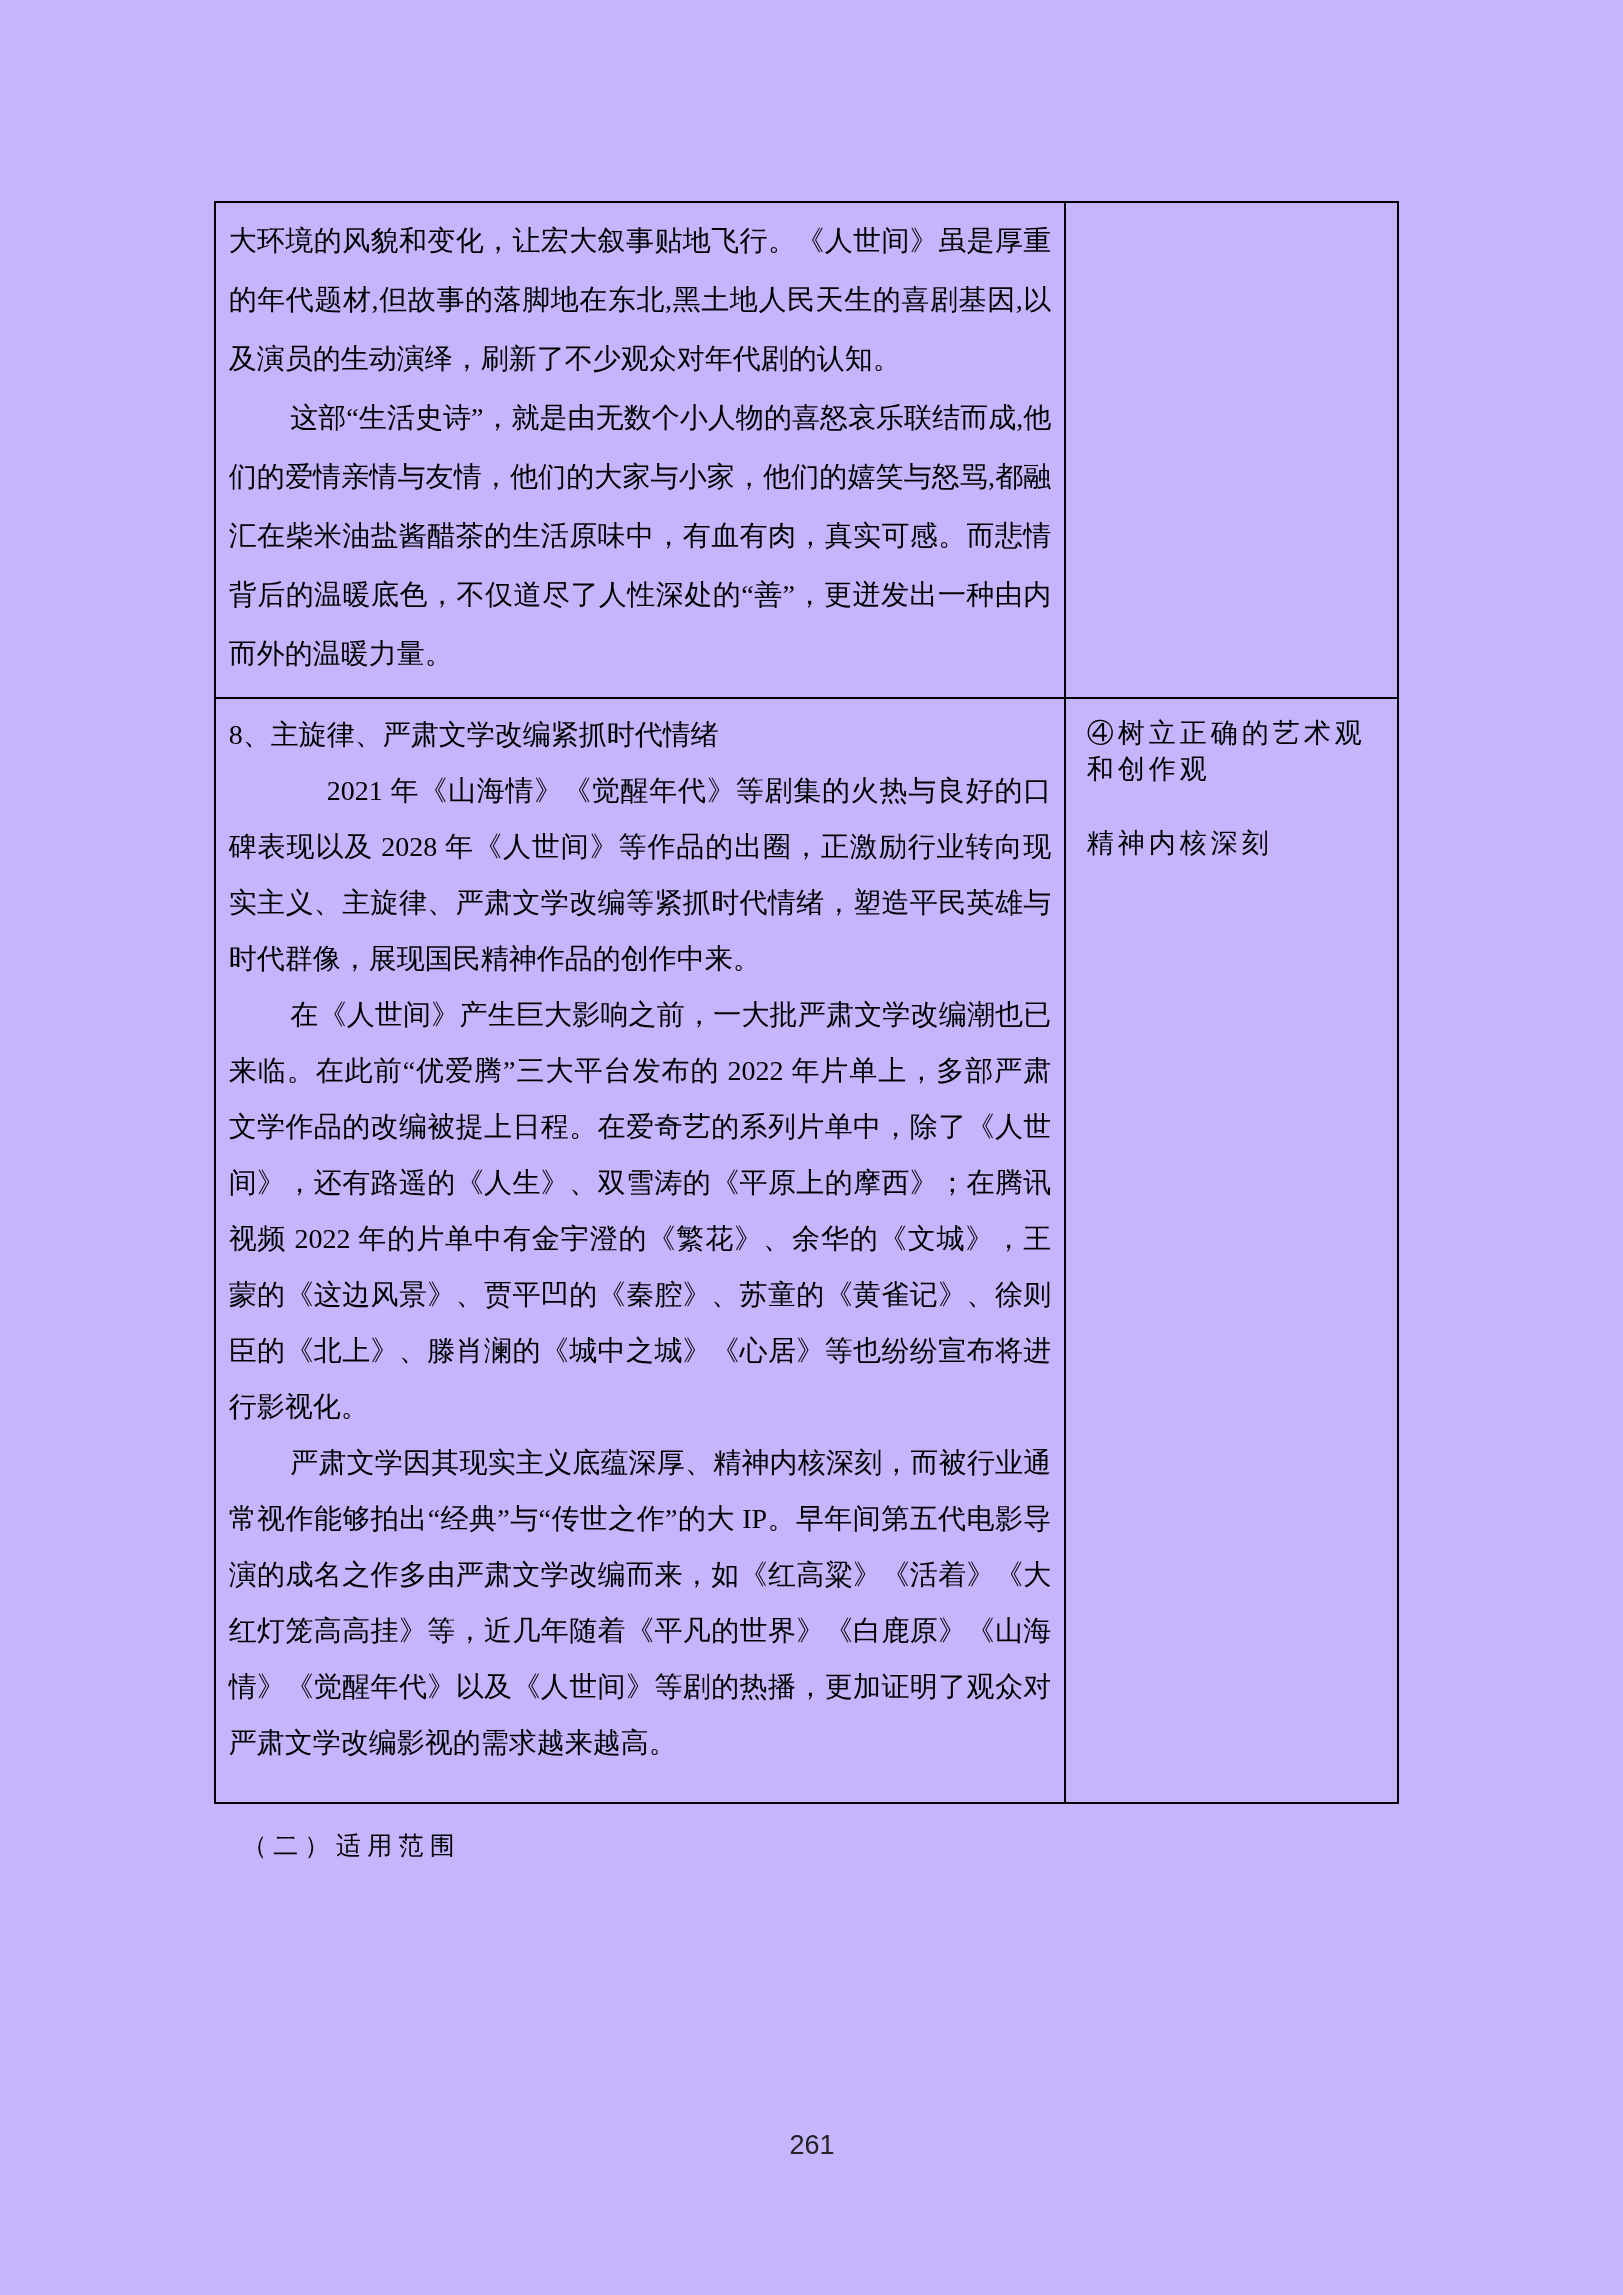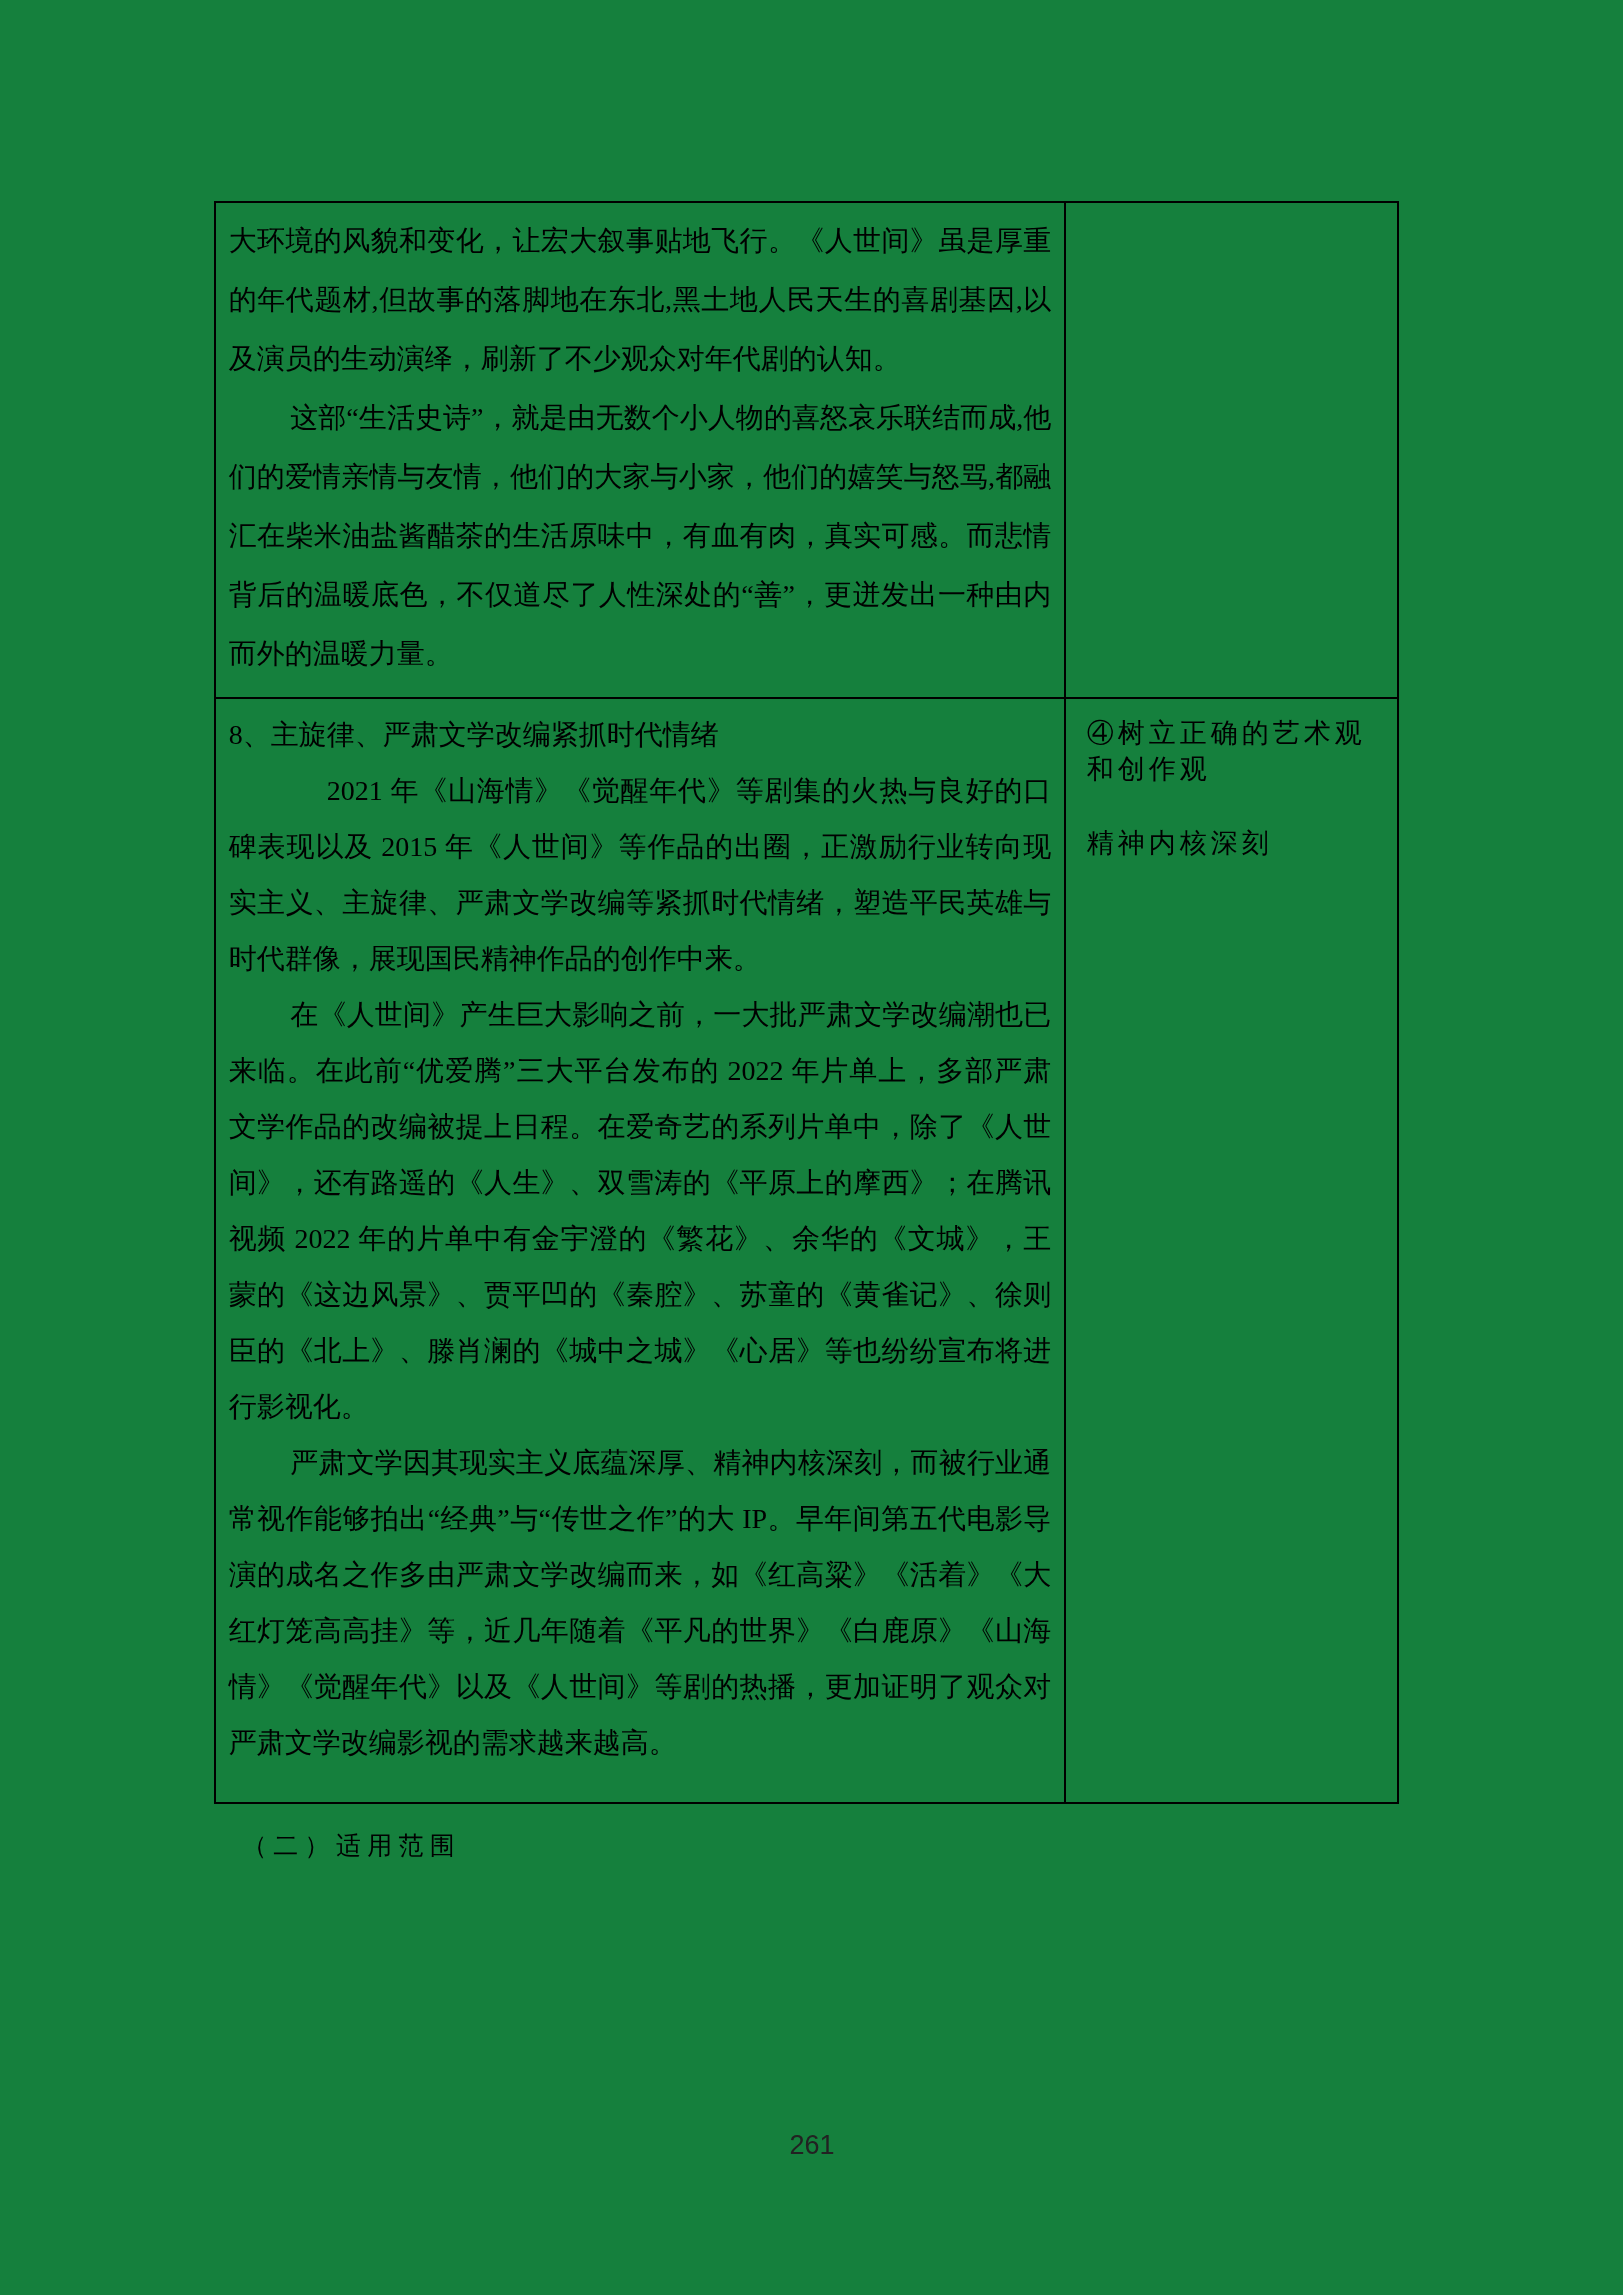--- a/index.html
+++ b/index.html
@@ -4,21 +4,21 @@
 <style>
   html, body {
     margin: 0;
     padding: 0;
     background: #ffffff;
   }
   .page {
     position: relative;
     width: 1624px;
     height: 2295px;
-    background: #15803d;
+    background: #c4b5fd;
     color: #000000;
     overflow: hidden;
   }
 
   
   .doc-table {
     position: absolute;
     left: 214px;
     top: 201px;
     width: 1183px;
@@ -120,21 +120,21 @@
         <tr class="row-1">
       <td class="cell-main">
         <p class="para no-indent">大环境的风貌和变化，让宏大叙事贴地飞行。《人世间》虽是厚重的年代题材,但故事的落脚地在东北,黑土地人民天生的喜剧基因,以及演员的生动演绎，刷新了不少观众对年代剧的认知。</p>
         <p class="para">这部“生活史诗”，就是由无数个小人物的喜怒哀乐联结而成,他们的爱情亲情与友情，他们的大家与小家，他们的嬉笑与怒骂,都融汇在柴米油盐酱醋茶的生活原味中，有血有肉，真实可感。而悲情背后的温暖底色，不仅道尽了人性深处的“善”，更迸发出一种由内而外的温暖力量。</p>
       </td>
       <td class="cell-notes"></td>
     </tr>
     <tr class="row-2">
       <td class="cell-main">
         <p class="row-heading">8、主旋律、严肃文学改编紧抓时代情绪</p>
-        <p class="para indent-wide">2021 年《山海情》《觉醒年代》等剧集的火热与良好的口碑表现以及 2015 年《人世间》等作品的出圈，正激励行业转向现实主义、主旋律、严肃文学改编等紧抓时代情绪，塑造平民英雄与时代群像，展现国民精神作品的创作中来。</p>
+        <p class="para indent-wide">2021 年《山海情》《觉醒年代》等剧集的火热与良好的口碑表现以及 2028 年《人世间》等作品的出圈，正激励行业转向现实主义、主旋律、严肃文学改编等紧抓时代情绪，塑造平民英雄与时代群像，展现国民精神作品的创作中来。</p>
         <p class="para">在《人世间》产生巨大影响之前，一大批严肃文学改编潮也已来临。在此前“优爱腾”三大平台发布的 2022 年片单上，多部严肃文学作品的改编被提上日程。在爱奇艺的系列片单中，除了《人世间》，还有路遥的《人生》、双雪涛的《平原上的摩西》；在腾讯视频 2022 年的片单中有金宇澄的《繁花》、余华的《文城》，王蒙的《这边风景》、贾平凹的《秦腔》、苏童的《黄雀记》、徐则臣的《北上》、滕肖澜的《城中之城》《心居》等也纷纷宣布将进行影视化。</p>
         <p class="para">严肃文学因其现实主义底蕴深厚、精神内核深刻，而被行业通常视作能够拍出“经典”与“传世之作”的大 IP。早年间第五代电影导演的成名之作多由严肃文学改编而来，如《红高粱》《活着》《大红灯笼高高挂》等，近几年随着《平凡的世界》《白鹿原》《山海情》《觉醒年代》以及《人世间》等剧的热播，更加证明了观众对严肃文学改编影视的需求越来越高。</p>
       </td>
       <td class="cell-notes">
         <p class="note">④树立正确的艺术观和创作观</p>
         <p class="note">精神内核深刻</p>
       </td>
     </tr>
   </tbody>
     </table>

